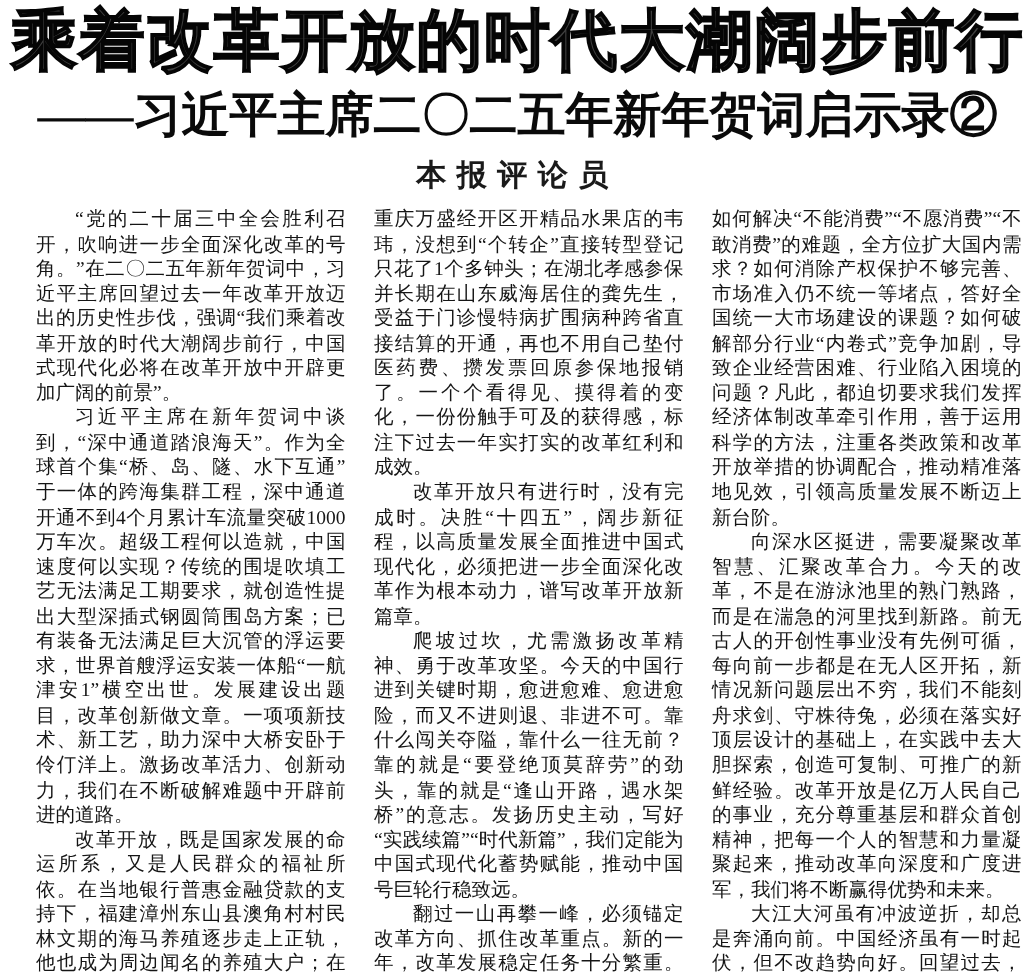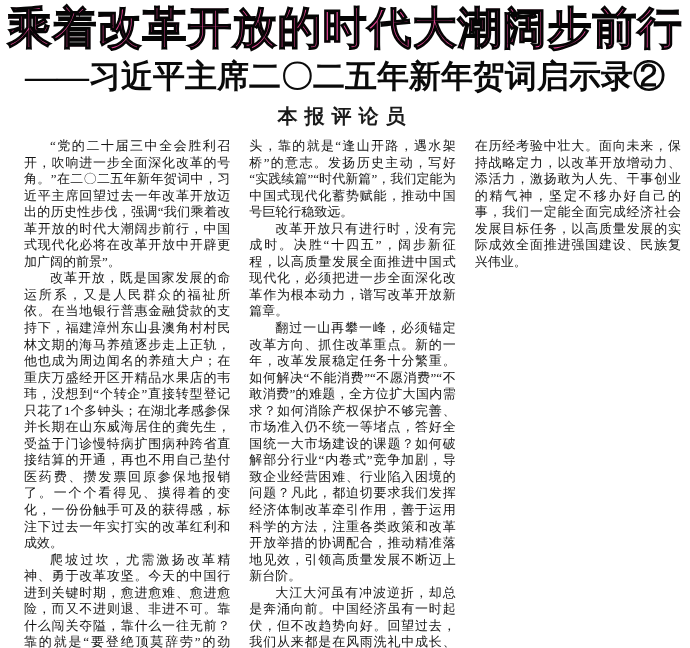--- a/index.html
+++ b/index.html
@@ -22,21 +22,21 @@
     padding-top: 2px;
   }
   .headline {
     margin: 0;
     padding: 0 2px;
     font-family: "Liberation Sans", "DejaVu Sans", sans-serif;
     font-weight: 900;
     font-size: 44px;
     line-height: 52px;
     letter-spacing: 1px;
-    color: #ec4899;
+    color: #404040;
     white-space: nowrap;
     -webkit-text-stroke: 1.2px #050505;
   }
   .subhead {
     margin: 2px 0 0 0;
     font-family: "Liberation Serif", "DejaVu Serif", serif;
     font-weight: 700;
     font-size: 32px;
     line-height: 40px;
     letter-spacing: 0px;
@@ -76,19 +76,21 @@
 <div class="page">
   <header class="masthead">
     <h1 class="headline">乘着改革开放的时代大潮阔步前行</h1>
     <h2 class="subhead">——习近平主席二〇二五年新年贺词启示录②</h2>
     <div class="byline">本报评论员</div>
   </header>
 
   <section class="article-columns">
 
   <p>“党的二十届三中全会胜利召开，吹响进一步全面深化改革的号角。”在二〇二五年新年贺词中，习近平主席回望过去一年改革开放迈出的历史性步伐，强调“我们乘着改革开放的时代大潮阔步前行，中国式现代化必将在改革开放中开辟更加广阔的前景”。</p>
+      <p>习近平主席在新年贺词中谈到，“深中通道踏浪海天”。作为全球首个集“桥、岛、隧、水下互通”于一体的跨海集群工程，深中通道开通不到4个月累计车流量突破1000万车次。超级工程何以造就，中国速度何以实现？传统的围堤吹填工艺无法满足工期要求，就创造性提出大型深插式钢圆筒围岛方案；已有装备无法满足巨大沉管的浮运要求，世界首艘浮运安装一体船“一航津安1”横空出世。发展建设出题目，改革创新做文章。一项项新技术、新工艺，助力深中大桥安卧于伶仃洋上。激扬改革活力、创新动力，我们在不断破解难题中开辟前进的道路。</p>
       <p>改革开放，既是国家发展的命运所系，又是人民群众的福祉所依。在当地银行普惠金融贷款的支持下，福建漳州东山县澳角村村民林文期的海马养殖逐步走上正轨，他也成为周边闻名的养殖大户；在重庆万盛经开区开精品水果店的韦玮，没想到“个转企”直接转型登记只花了1个多钟头；在湖北孝感参保并长期在山东威海居住的龚先生，受益于门诊慢特病扩围病种跨省直接结算的开通，再也不用自己垫付医药费、攒发票回原参保地报销了。一个个看得见、摸得着的变化，一份份触手可及的获得感，标注下过去一年实打实的改革红利和成效。</p>
+      <p>改革开放只有进行时，没有完成时。决胜“十四五”，阔步新征程，以高质量发展全面推进中国式现代化，必须把进一步全面深化改革作为根本动力，谱写改革开放新篇章。</p>
       <p>爬坡过坎，尤需激扬改革精神、勇于改革攻坚。今天的中国行进到关键时期，愈进愈难、愈进愈险，而又不进则退、非进不可。靠什么闯关夺隘，靠什么一往无前？靠的就是“要登绝顶莫辞劳”的劲头，靠的就是“逢山开路，遇水架桥”的意志。发扬历史主动，写好“实践续篇”“时代新篇”，我们定能为中国式现代化蓄势赋能，推动中国号巨轮行稳致远。</p>
-      <p>改革开放只有进行时，没有完成时。决胜“十四五”，阔步新征程，以高质量发展全面推进中国式现代化，必须把进一步全面深化改革作为根本动力，谱写改革开放新篇章。</p>
       <p>翻过一山再攀一峰，必须锚定改革方向、抓住改革重点。新的一年，改革发展稳定任务十分繁重。如何解决“不能消费”“不愿消费”“不敢消费”的难题，全方位扩大国内需求？如何消除产权保护不够完善、市场准入仍不统一等堵点，答好全国统一大市场建设的课题？如何破解部分行业“内卷式”竞争加剧，导致企业经营困难、行业陷入困境的问题？凡此，都迫切要求我们发挥经济体制改革牵引作用，善于运用科学的方法，注重各类政策和改革开放举措的协调配合，推动精准落地见效，引领高质量发展不断迈上新台阶。</p>
+      <p>向深水区挺进，需要凝聚改革智慧、汇聚改革合力。今天的改革，不是在游泳池里的熟门熟路，而是在湍急的河里找到新路。前无古人的开创性事业没有先例可循，每向前一步都是在无人区开拓，新情况新问题层出不穷，我们不能刻舟求剑、守株待兔，必须在落实好顶层设计的基础上，在实践中去大胆探索，创造可复制、可推广的新鲜经验。改革开放是亿万人民自己的事业，充分尊重基层和群众首创精神，把每一个人的智慧和力量凝聚起来，推动改革向深度和广度进军，我们将不断赢得优势和未来。</p>
       <p>大江大河虽有冲波逆折，却总是奔涌向前。中国经济虽有一时起伏，但不改趋势向好。回望过去，我们从来都是在风雨洗礼中成长、在历经考验中壮大。面向未来，保持战略定力，以改革开放增动力、添活力，激扬敢为人先、干事创业的精气神，坚定不移办好自己的事，我们一定能全面完成经济社会发展目标任务，以高质量发展的实际成效全面推进强国建设、民族复兴伟业。</p>
     </section>
 </div>
 
 </body></html>

